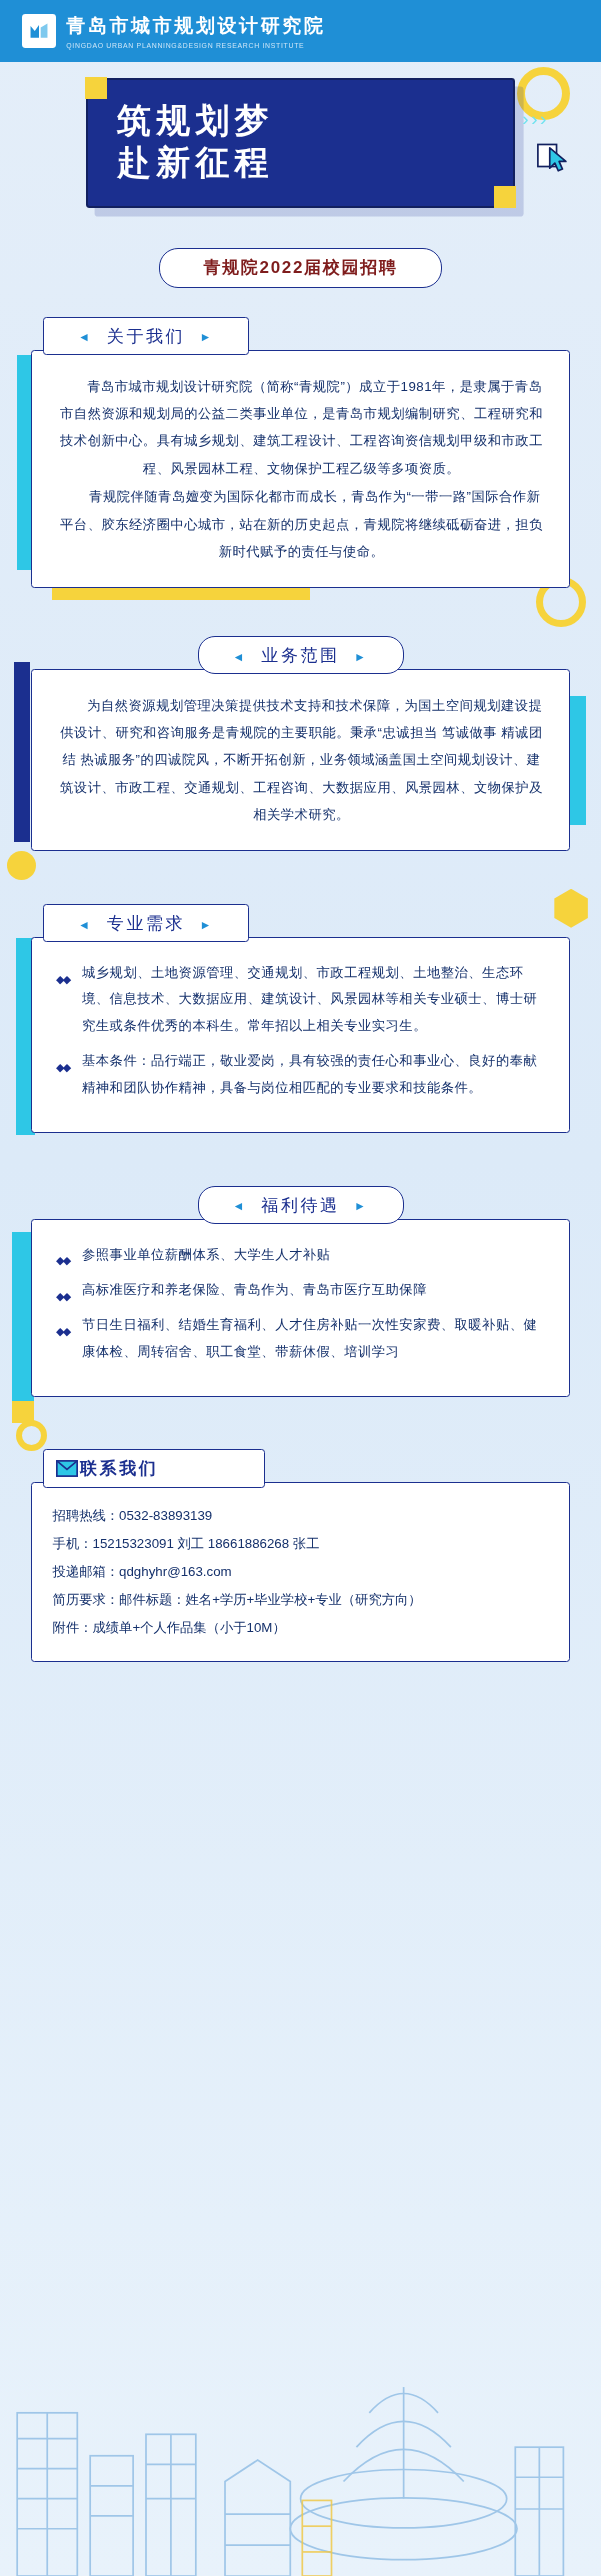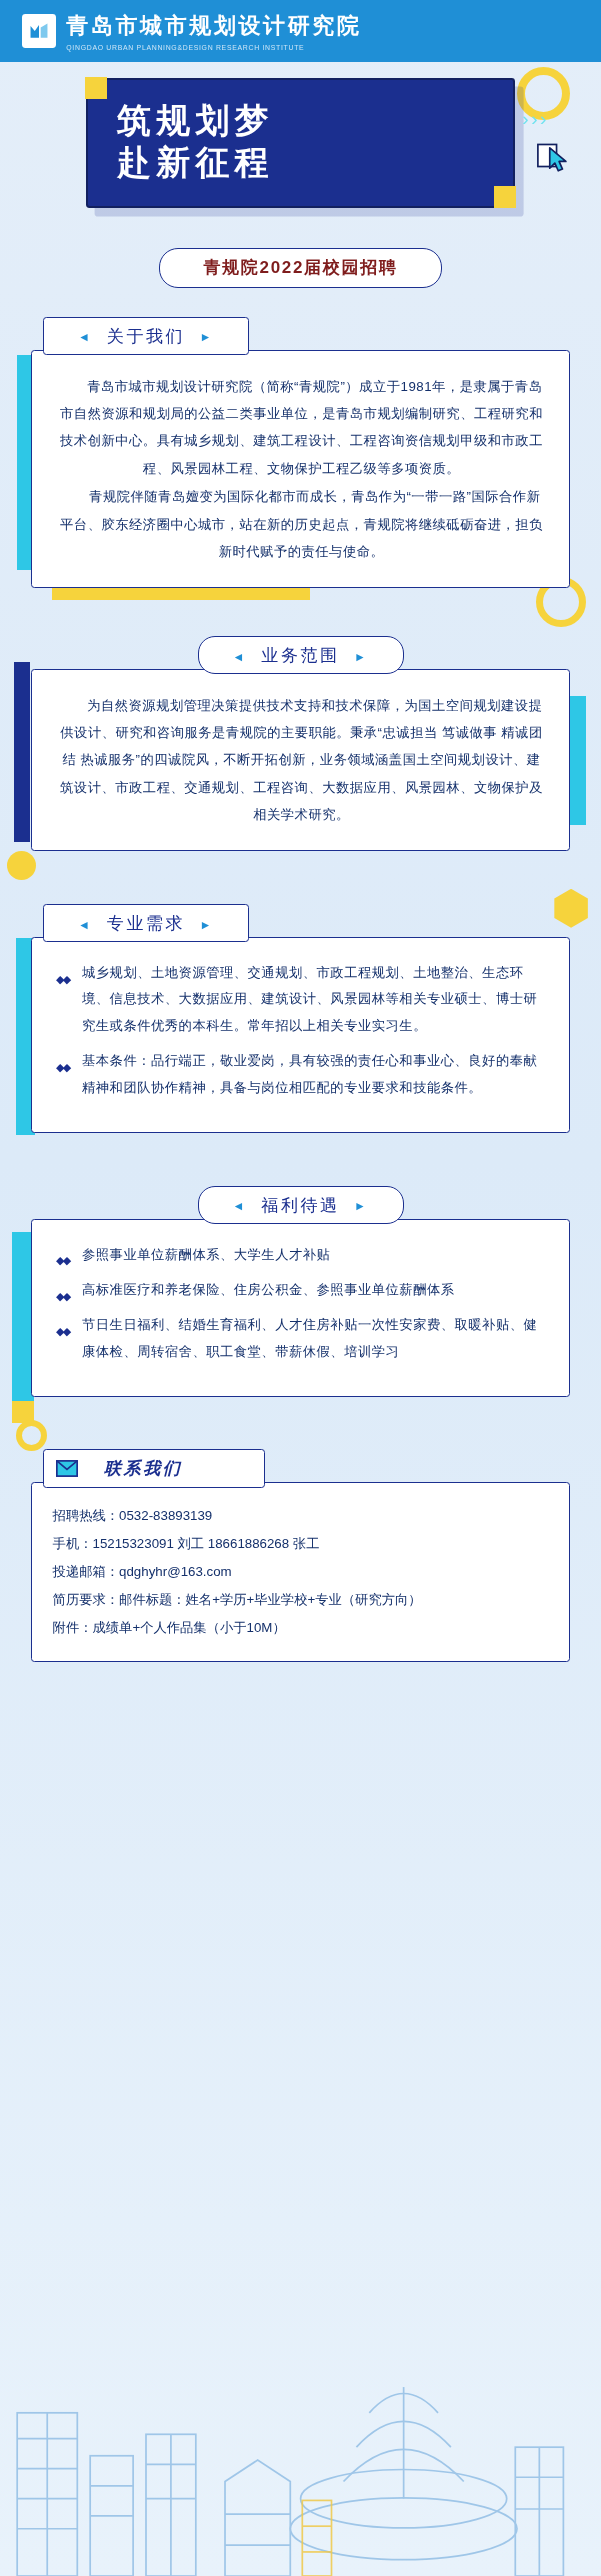--- a/index.html
+++ b/index.html
@@ -31,21 +31,21 @@
   }
   .org-logo {
     width: 34px; height: 34px;
     background: #fff;
     border-radius: 3.4px;
     display: flex; align-items: center; justify-content: center;
     color: #1f8fd6; font-weight: bold; font-size: 20.6px;
     font-family: "DejaVu Sans", sans-serif;
   }
   .org-names { display: flex; flex-direction: column; gap: 2.6px; }
-  .org-cn { color: #fff; font-size: 22px; letter-spacing: 2.6px; font-weight: bold; }
+  .org-cn { color: #fff; font-size: 19px; letter-spacing: 2.6px; font-weight: bold; }
   .org-en { color: #cfe7f8; font-size: 6.9px; letter-spacing: 0.7px; }
 
   .hero {
     position: relative;
     height: 172px;
     padding: 15.5px 0 0 0;
   }
   .hero-dots {
     position: absolute; top: 17px; right: 34px;
     width: 103px; height: 52px; z-index: 1;
@@ -157,23 +157,23 @@
     line-height: 2.0;
     font-size: 13.3px;
   }
   ul.bullets li .bico {
     position: absolute; left: 0; top: 7.7px;
     color: #1b2f8f; font-size: 11px; letter-spacing: -1.7px;
   }
 
   
   .contact-head {
-    display: flex; align-items: center; gap: 26px;
+    display: flex; align-items: center; gap: 2px;
     background: #fff; border: 1.7px solid #1b2f8f; border-radius: 3.4px;
-    width: 222px; padding: 6.9px 12px; margin-left: 12px; position: relative; z-index: 4; font-style: italic;
+    width: 222px; padding: 6.9px 12px; margin-left: 12px; position: relative; z-index: 4;
   }
   .contact-head .ctitle { font-size: 17px; font-weight: bold; letter-spacing: 2.6px; color: #1b2f8f; }
   .contact-body {
     margin-top: -5.2px; background: #fff; border: 1.7px solid #1b2f8f; border-radius: 3.4px;
     padding: 19px 20.6px; font-size: 13.3px; line-height: 2.1; color: #14306b; position: relative; z-index: 3;
   }
   .contact-body .row { display: block; }
 
   
   .skyline {
@@ -297,21 +297,21 @@
       <span class="deco-r">►</span>
     </div>
     <div class="sec-body">
       <ul class="bullets">
         <li>
           <span class="bico">◆◆</span>
           <span>参照事业单位薪酬体系、大学生人才补贴</span>
         </li>
         <li>
           <span class="bico">◆◆</span>
-          <span>高标准医疗和养老保险、住房公积金、参照事业单位薪酬体系</span>
+          <span>高标准医疗和养老保险、青岛作为、青岛市医疗互助保障</span>
         </li>
         <li>
           <span class="bico">◆◆</span>
           <span>节日生日福利、结婚生育福利、人才住房补贴一次性安家费、取暖补贴、健康体检、周转宿舍、职工食堂、带薪休假、培训学习</span>
         </li>
       </ul>
     </div>
   </div>
 
   <div class="section" style="margin-top:52px; padding-bottom:52px;">

